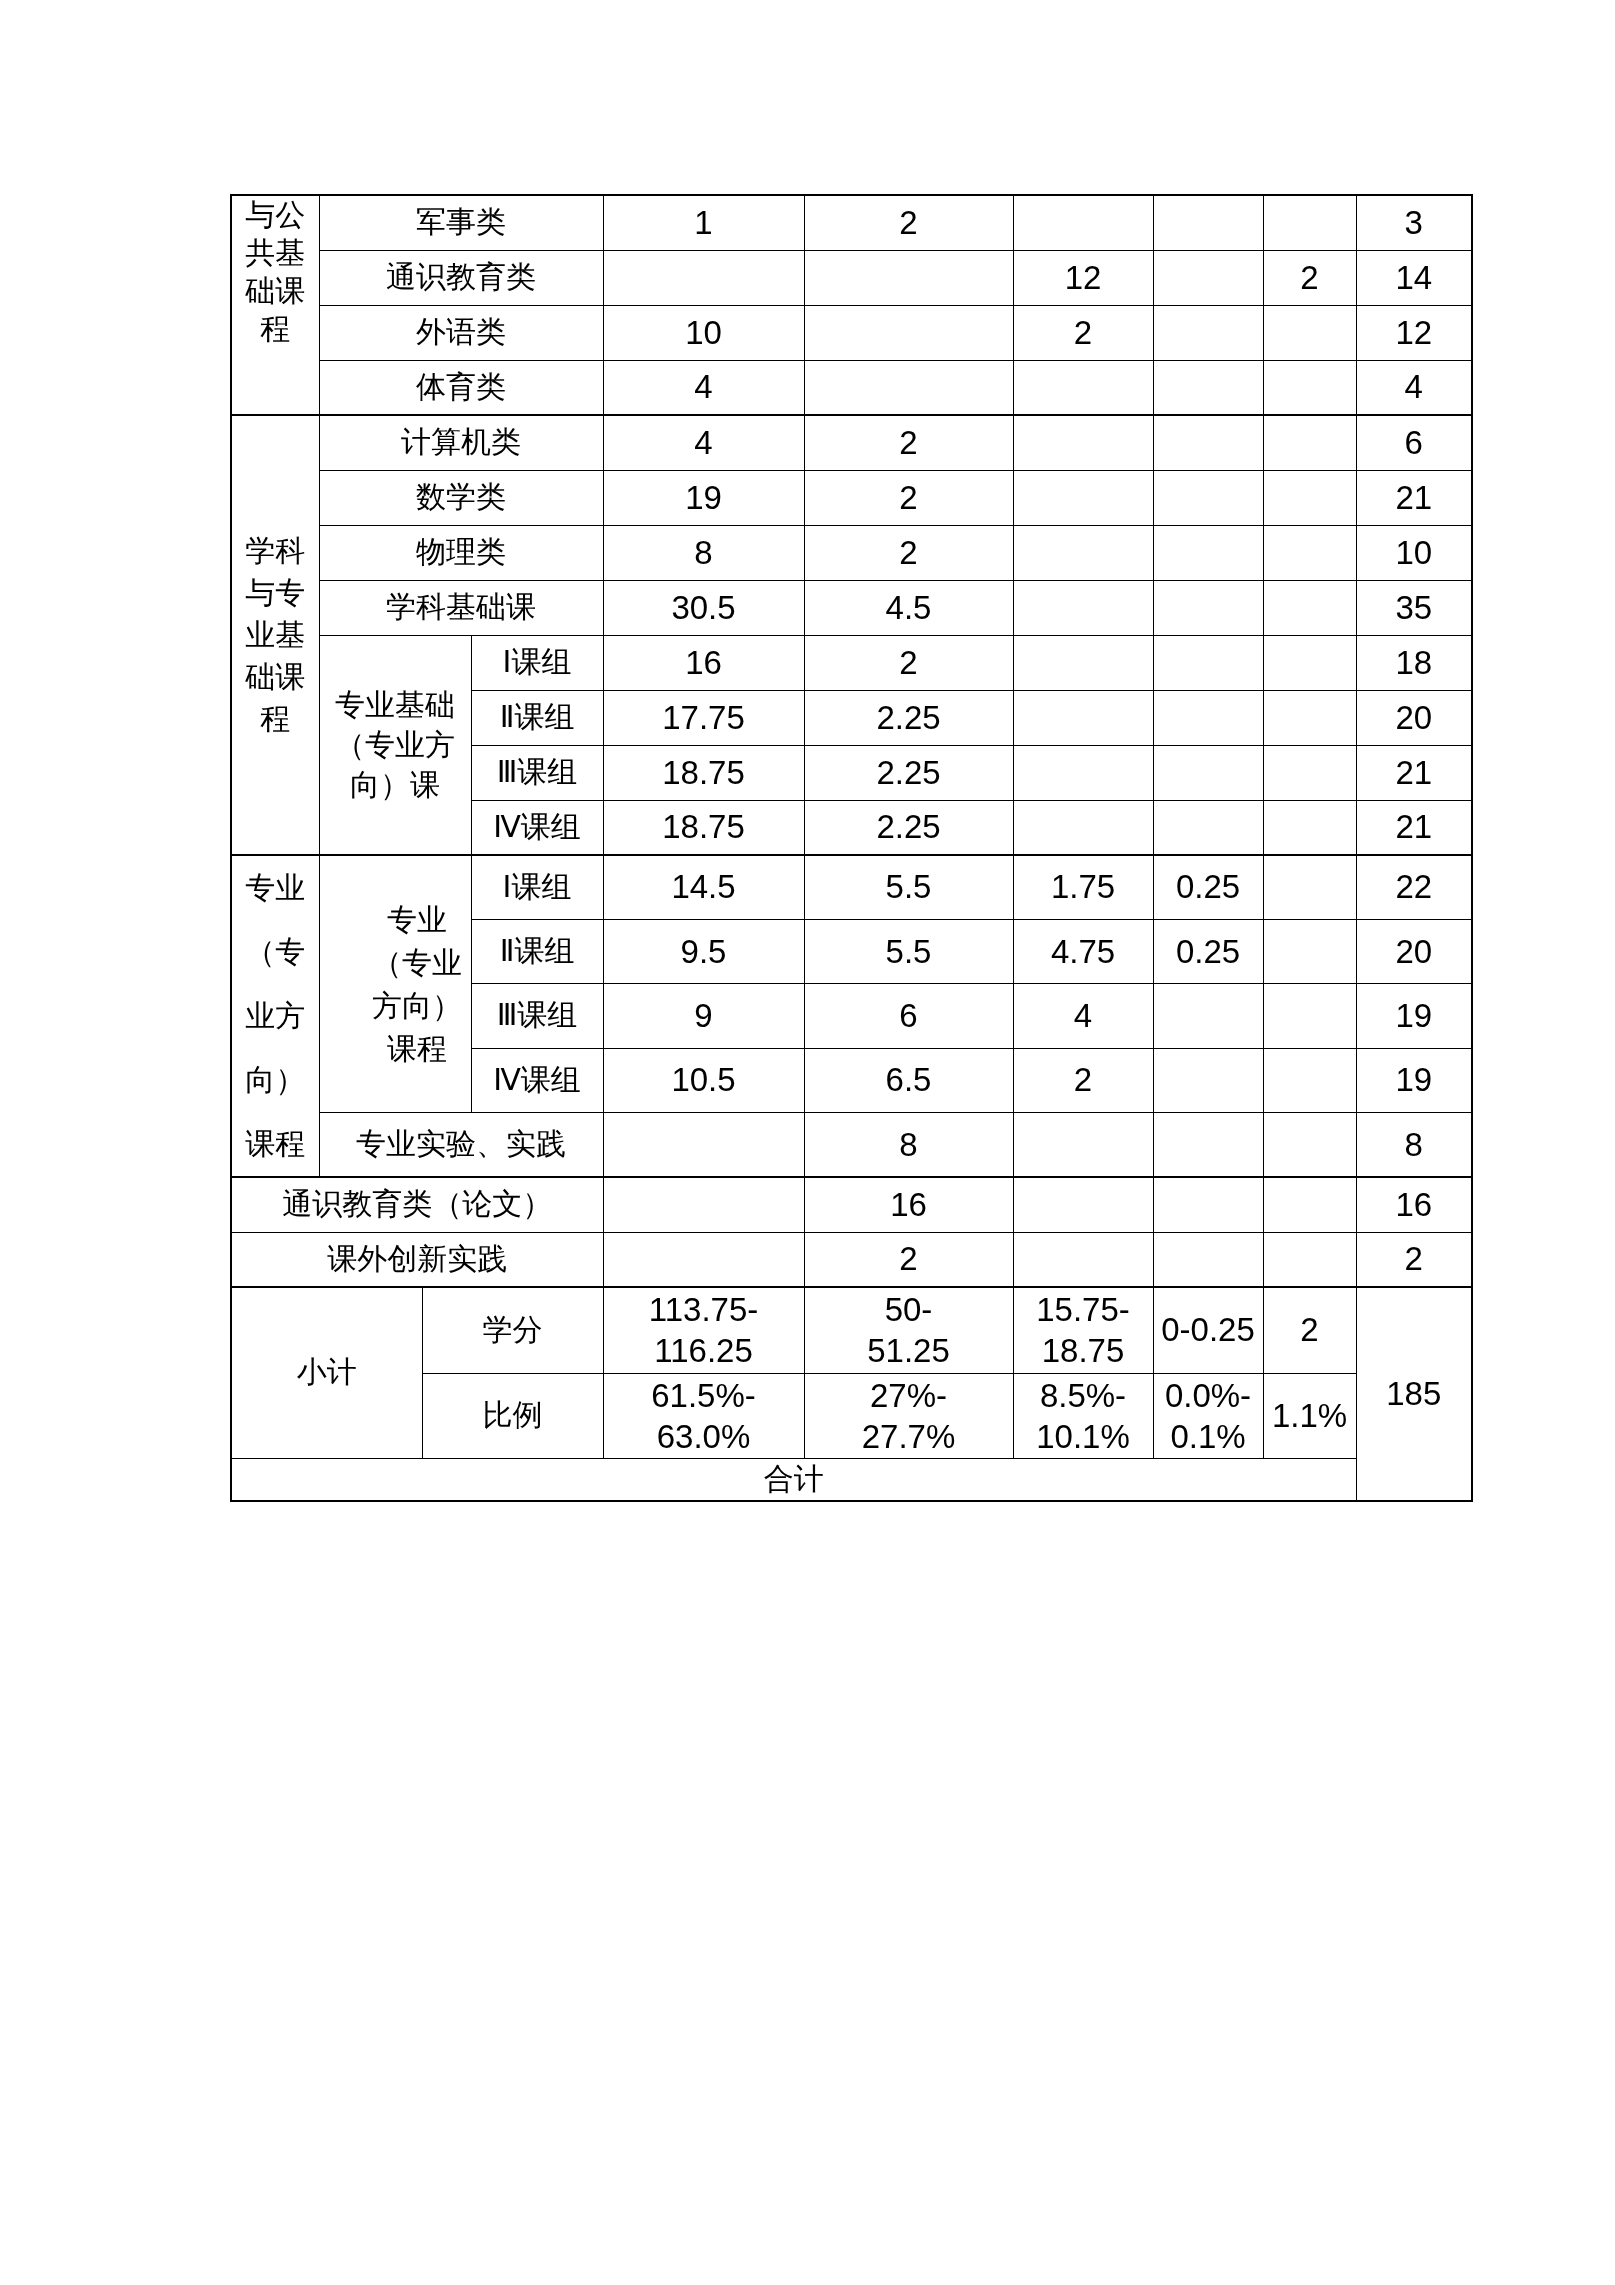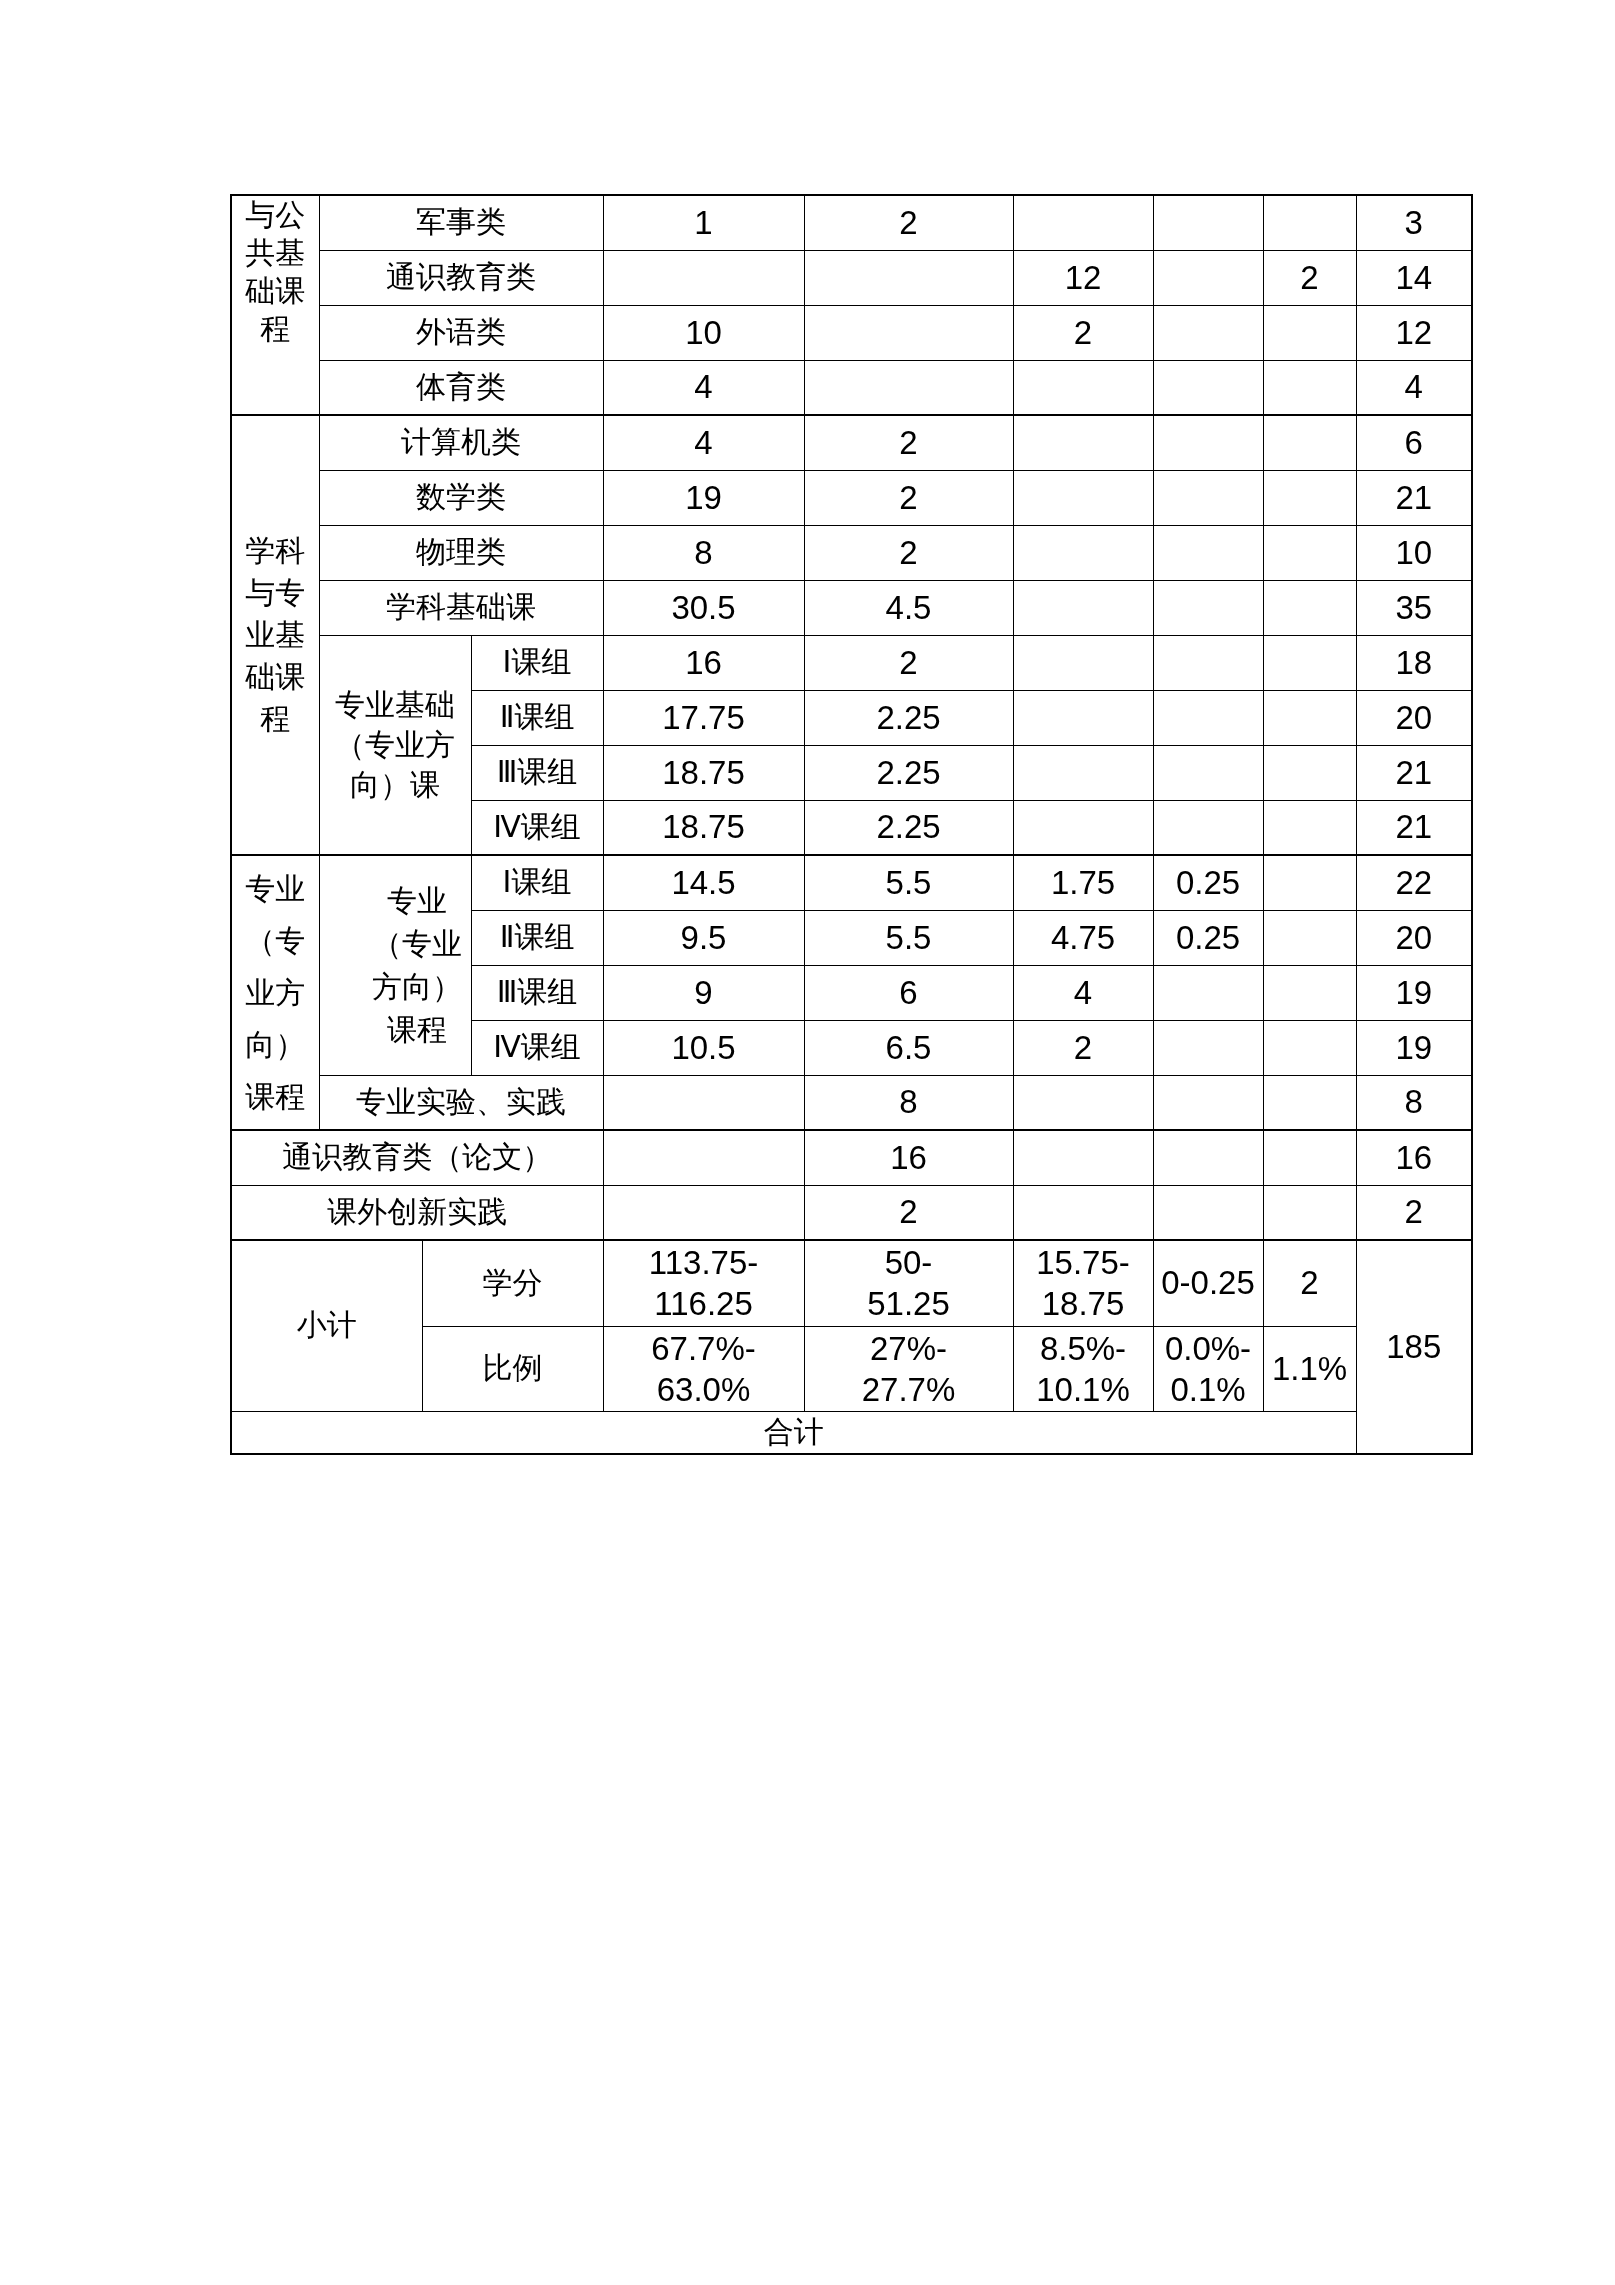--- a/index.html
+++ b/index.html
@@ -29,21 +29,21 @@
   tr.r{height:55px;}
   tr.tall1{height:86px;}
   tr.tall2{height:85px;}
   tr.short{height:42px;}
   tr.sec td{border-top-width:2.7px;}
   .num{font-size:33px;}
   .pre{white-space:pre-line;line-height:40px;}
   .pre.num{line-height:41px;margin-top:18px;}
   .vtop{vertical-align:top;line-height:38px;}
   .s2a{line-height:42px;}
-  .s3a{line-height:52px;text-align:center;}
+  .s3a{line-height:64px;text-align:center;}
   .s3b{line-height:43px;padding-left:44px;}
 </style>
 </head>
 <body>
 
 <table class="doc">
   <colgroup>
     <col style="width:88px">
       <col style="width:103px">
       <col style="width:49px">
@@ -261,21 +261,21 @@
 51.25</td>
     <td class="pre num">15.75-
 18.75</td>
     <td class="num">0-0.25</td>
     <td class="num">2</td>
     <td rowspan="3" class="num">185</td>
   </tr>
 
   <tr class="tall2">
     <td colspan="2">比例</td>
-    <td class="pre num">67.7%-
+    <td class="pre num">61.5%-
 63.0%</td>
     <td class="pre num">27%-
 27.7%</td>
     <td class="pre num">8.5%-
 10.1%</td>
     <td class="pre num">0.0%-
 0.1%</td>
     <td class="num">1.1%</td>
   </tr>
 

